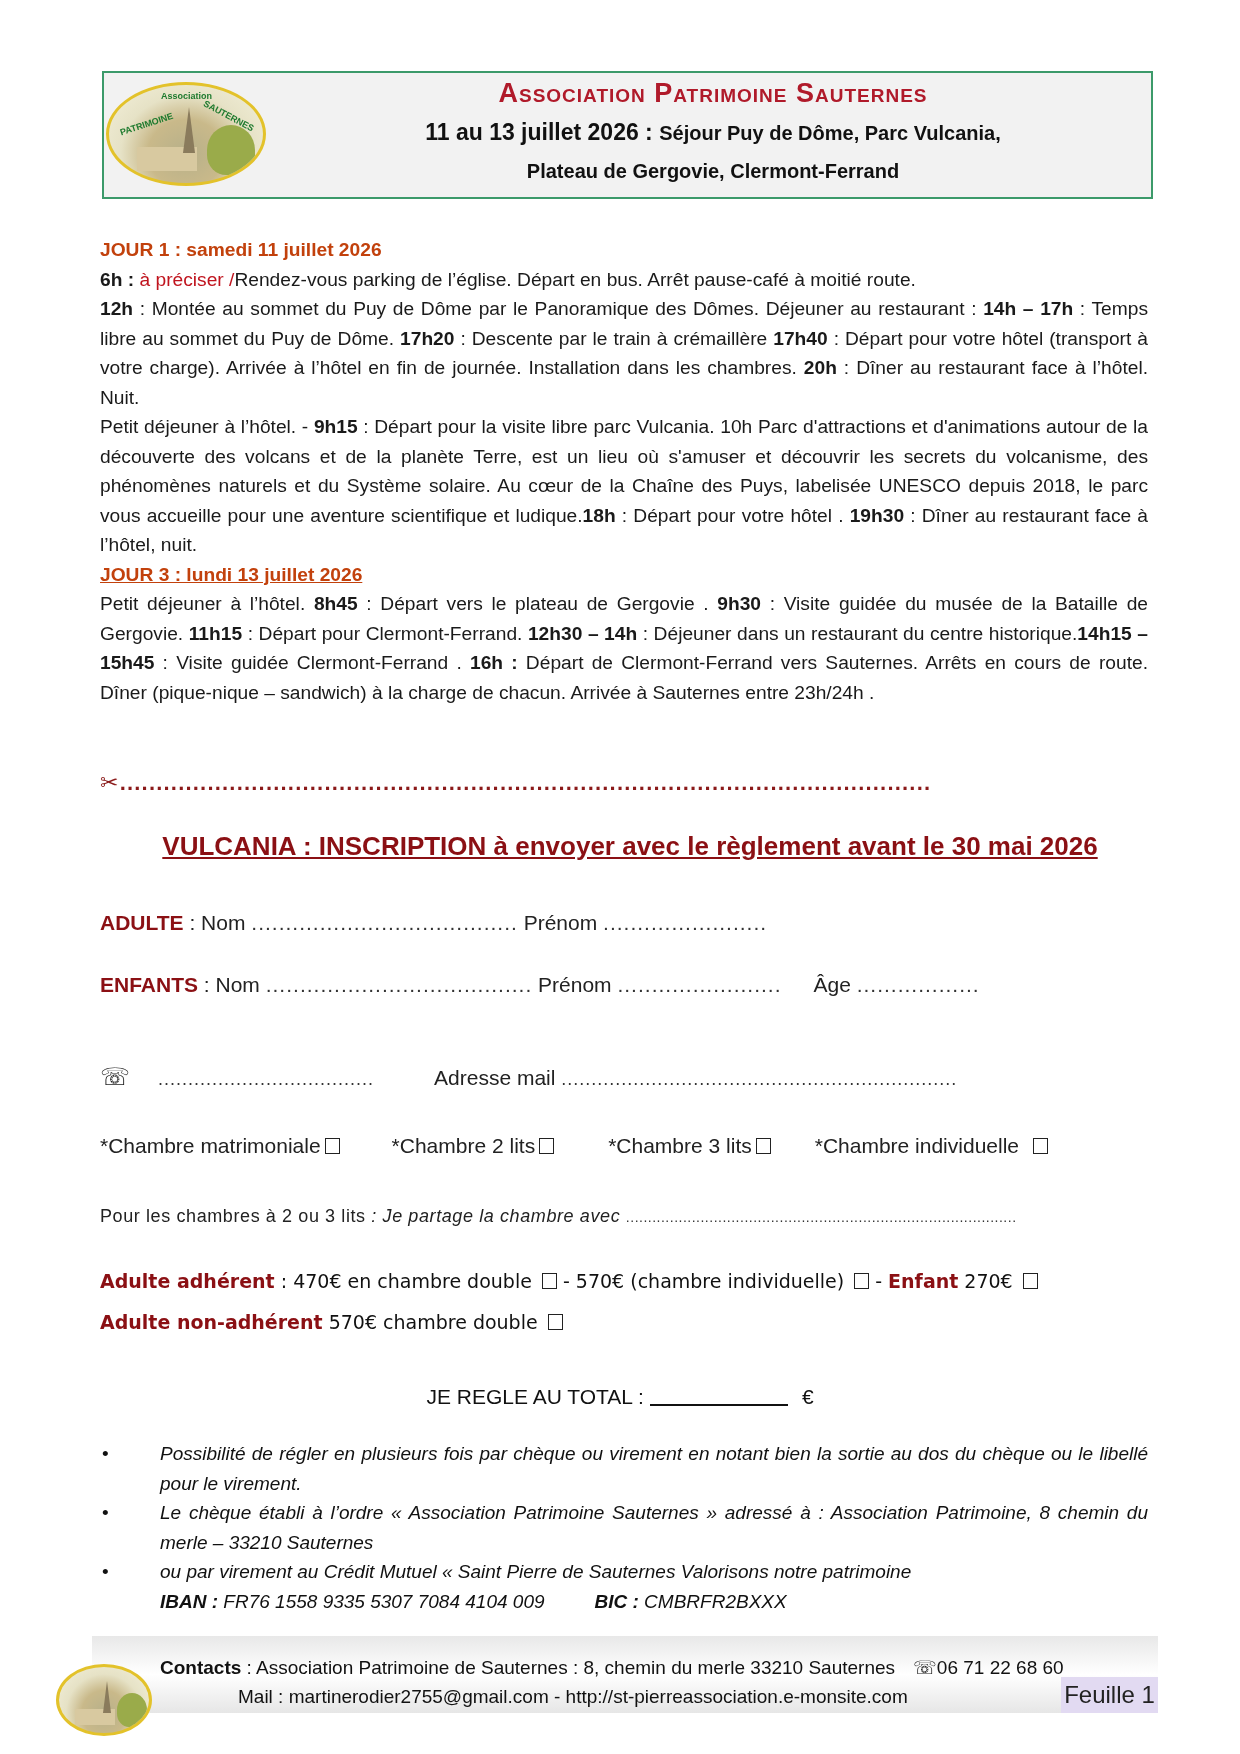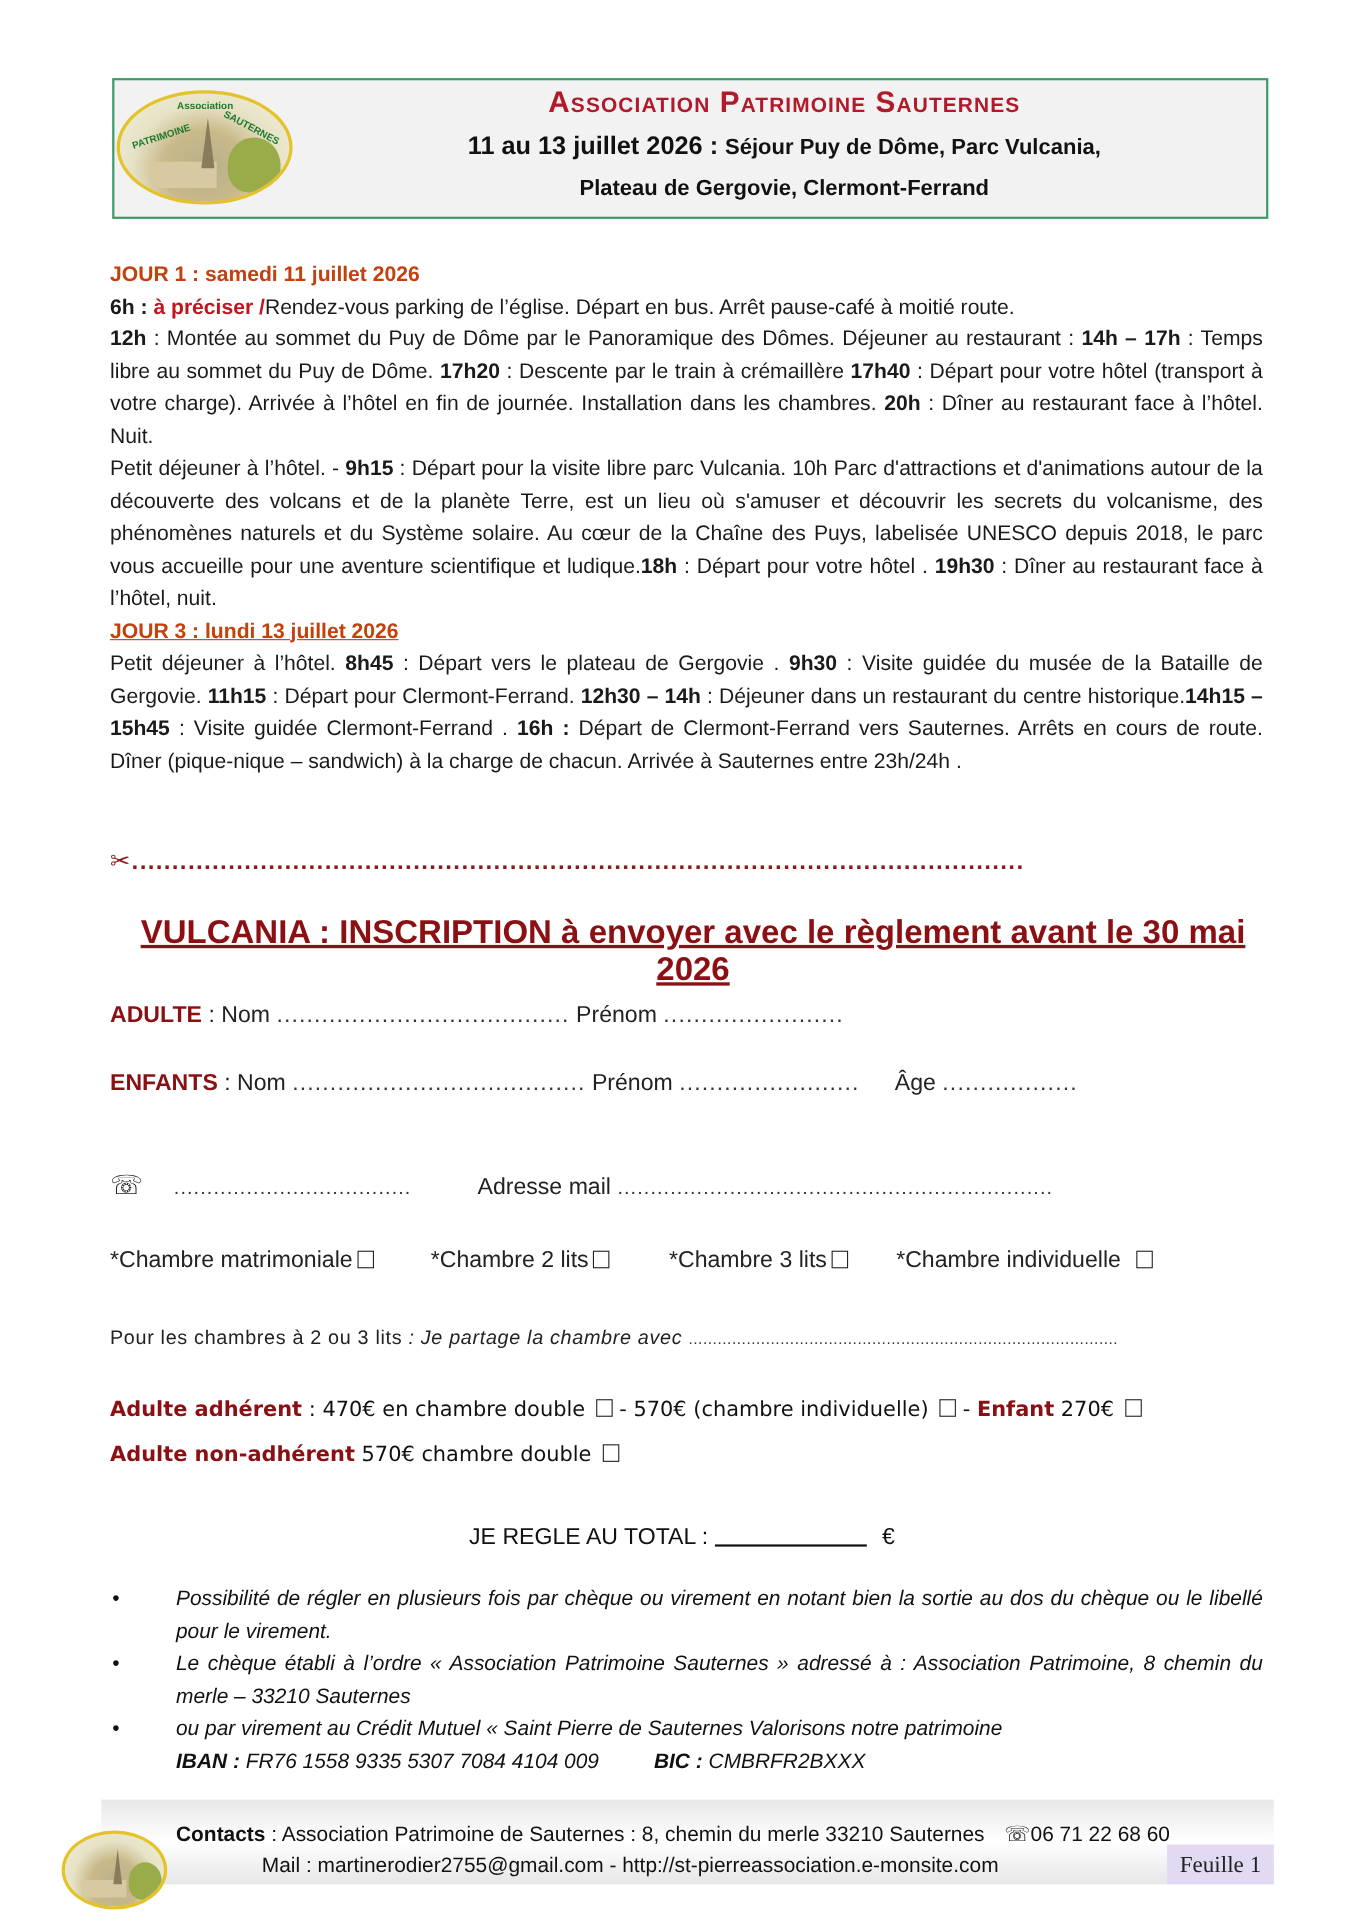--- a/index.html
+++ b/index.html
@@ -32,28 +32,28 @@
   .h-sub1 .small { font-size: 20px; }
   .h-sub2 { left: 280px; top: 160px; width: 866px; text-align: center; font-weight: bold; font-size: 20px; }
 
   
   .program { left: 100px; top: 235px; width: 1048px;
     font-family: "Liberation Sans", sans-serif; font-size: 19.2px; line-height: 29.5px; color: #1a1a1a;
     text-align: justify; }
   .program p { margin: 0; }
   .day-title { color: #c2410c; font-weight: bold; }
   .day-title.u { text-decoration: underline; }
-  .red-b { color: #c0141e; font-weight: bold; }
+  .red-b { color: #c0141e; font-weight: normal; }
   .b { font-weight: bold; }
 
   .cut-line { left: 100px; top: 770px; width: 1030px; color: #8b1a1a; font-size: 22px;
     white-space: nowrap; overflow: hidden; font-weight: bold; letter-spacing: 1.2px; }
 
   .insc-title { left: 100px; top: 831px; width: 1060px; text-align: center;
-    font-weight: bold; font-size: 30px; color: #8b1014; text-decoration: underline; }
+    font-weight: bold; font-size: 26px; color: #8b1014; text-decoration: underline; }
 
   
   .form-line { left: 100px; font-size: 21px; color: #222; white-space: nowrap; }
   .form-line .lbl { color: #8b1014; font-weight: bold; }
   .fill { letter-spacing: 1px; color: #333; }
   .chk { display: inline-block; width: 13px; height: 14px; border: 1.6px solid #222; vertical-align: -1px; margin-left: 4px; }
   .room-item { display: inline-block; }
   .share-line { font-size: 18px; letter-spacing: 0.6px; }
 
   .price-line { left: 100px; font-family: "DejaVu Sans", sans-serif; font-size: 19px; white-space: nowrap; color: #111; }
@@ -72,21 +72,21 @@
 
   
   .footer-bar { left: 92px; top: 1636px; width: 1066px; height: 77px;
     background: linear-gradient(#e8e8e8, #ffffff 50%, #e6e6e6); }
   .footer-logo { left: 56px; top: 1664px; width: 100px; height: 74px; }
   .footer-logo .logo-circle { width: 96px; height: 72px; }
   .footer-l1 { left: 160px; top: 1656px; width: 1000px; font-size: 19px; white-space: nowrap; }
   .footer-l1 .b { font-weight: bold; }
   .footer-l2 { left: 238px; top: 1686px; font-size: 19px; white-space: nowrap; }
   .feuille { left: 1061px; top: 1677px; width: 97px; height: 36px; background: #e2daf2;
-    font-family: Liberation Serif, serif; font-size: 21px; line-height: 36px; text-align: center; color: #222; }
+    font-family: Liberation Sans, sans-serif; font-size: 24px; line-height: 36px; text-align: center; color: #222; }
 </style>
 </head>
 <body>
 
 <div class="abs header-box"></div>
 <div class="abs logo">
   <div class="logo-circle">
     <div class="house"></div>
     <div class="steeple"></div>
     <div class="tree"></div>

